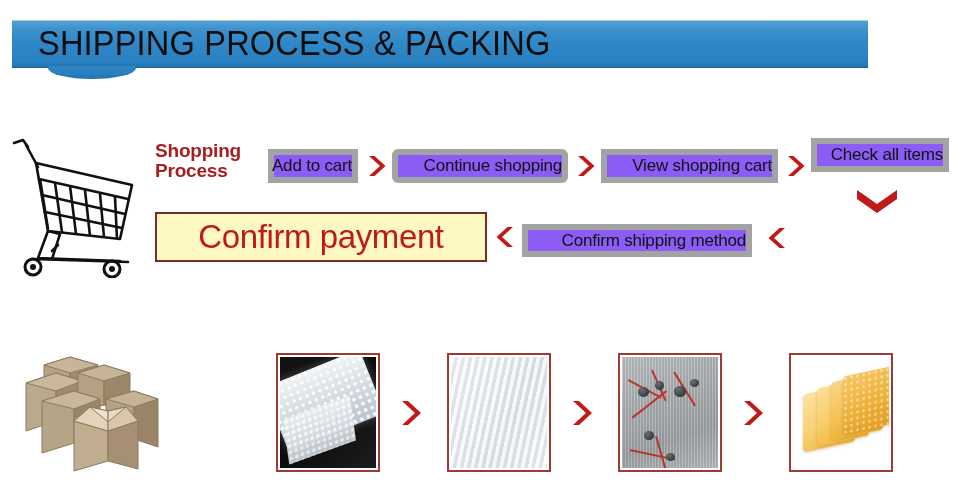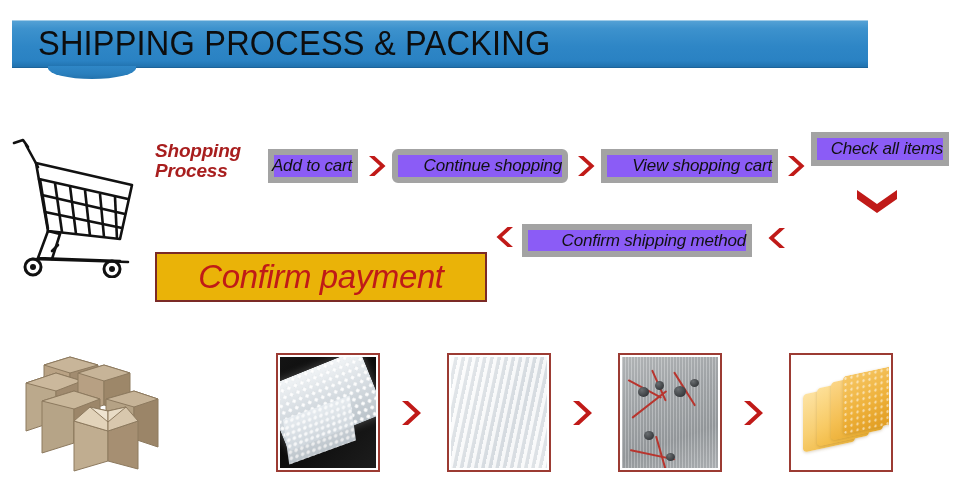--- a/index.html
+++ b/index.html
@@ -65,21 +65,20 @@
     transform-origin: left center;
   }
 
   
   #process-section {
     position: absolute;
     left: 0;
     top: 120px;
     width: 960px;
     height: 170px;
-    font-style: italic;
   }
 
   
   #cart-illustration {
     position: absolute;
     left: 8px;
     top: 13px;
     width: 132px;
     height: 145px;
   }
@@ -123,29 +122,28 @@
 
   
   #box-confirm-payment {
     position: absolute;
     left: 155px;
     top: 92px;
     width: 332px;
     height: 50px;
     box-sizing: border-box;
     border: 2px solid #7b2a26;
-    background: #eab308;
+    background: #fef9c3;
     display: flex;
     align-items: center;
     justify-content: center;
     color: #bf1a18;
     font-size: 33px;
     letter-spacing: -.4px;
     white-space: nowrap;
-    margin-top: 40px;
   }
 
   
   #btn-buy-now {
     position: absolute;
     left: 801px;
     top: 100px;
     width: 122px;
     height: 37px;
     box-sizing: border-box;
@@ -362,21 +360,21 @@
   <div class="step-box" style="left:601px; top:29px; width:177px; height:34px;">
     <span>View shopping cart</span>
   </div>
 
   <div class="chevron" style="left:784px; top:33px;">
     <svg viewBox="0 0 22 26">
         <path d="M4 3 L15 13 L4 23 L9.5 23 L20.5 13 L9.5 3 Z" fill="currentColor"></path>
       </svg>
   </div>
 
-  <div class="step-box" style="left:811px; top:12px; width:138px; height:34px;">
+  <div class="step-box" style="left:811px; top:18px; width:138px; height:34px;">
     <span>Check all items</span>
   </div>
 
   <div class="chevron" style="left:854px; top:66px; width:46px; height:30px;">
     <svg viewBox="0 0 46 30">
         <path d="M3 4 L23 18 L43 4 L43 13 L23 27 L3 13 Z" fill="currentColor"></path>
       </svg>
   </div>
 
   <div id="box-confirm-payment">

